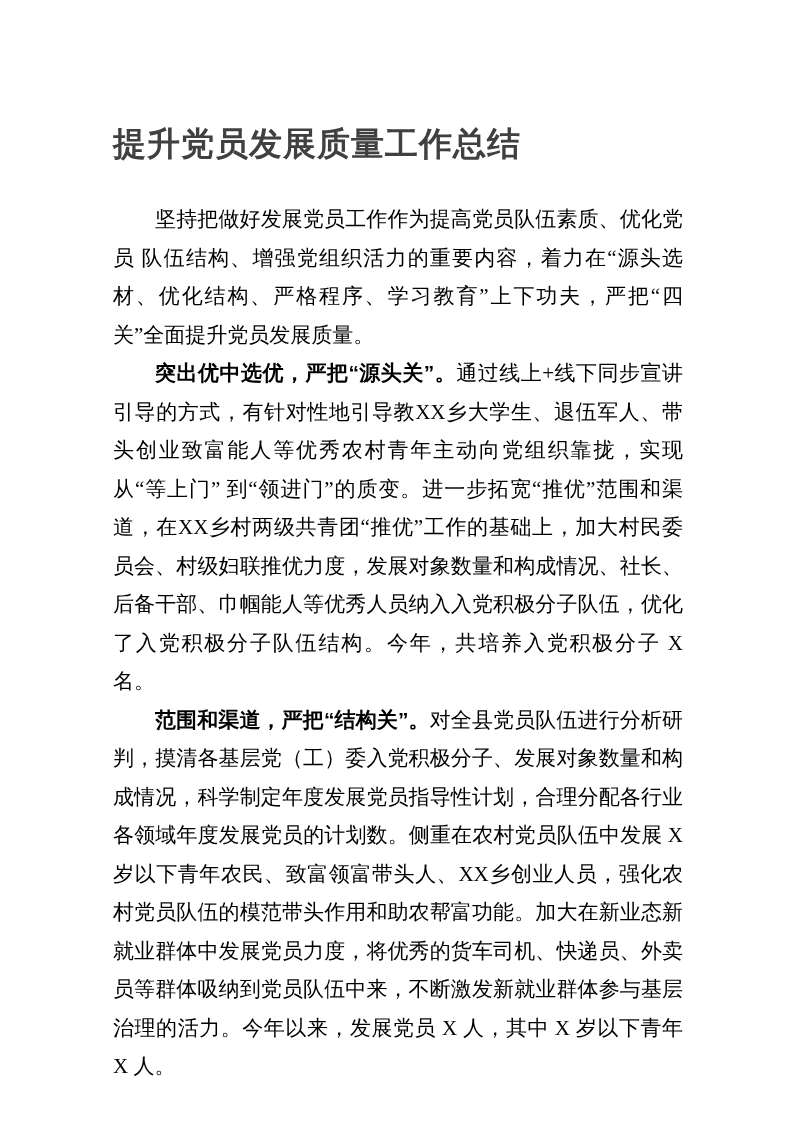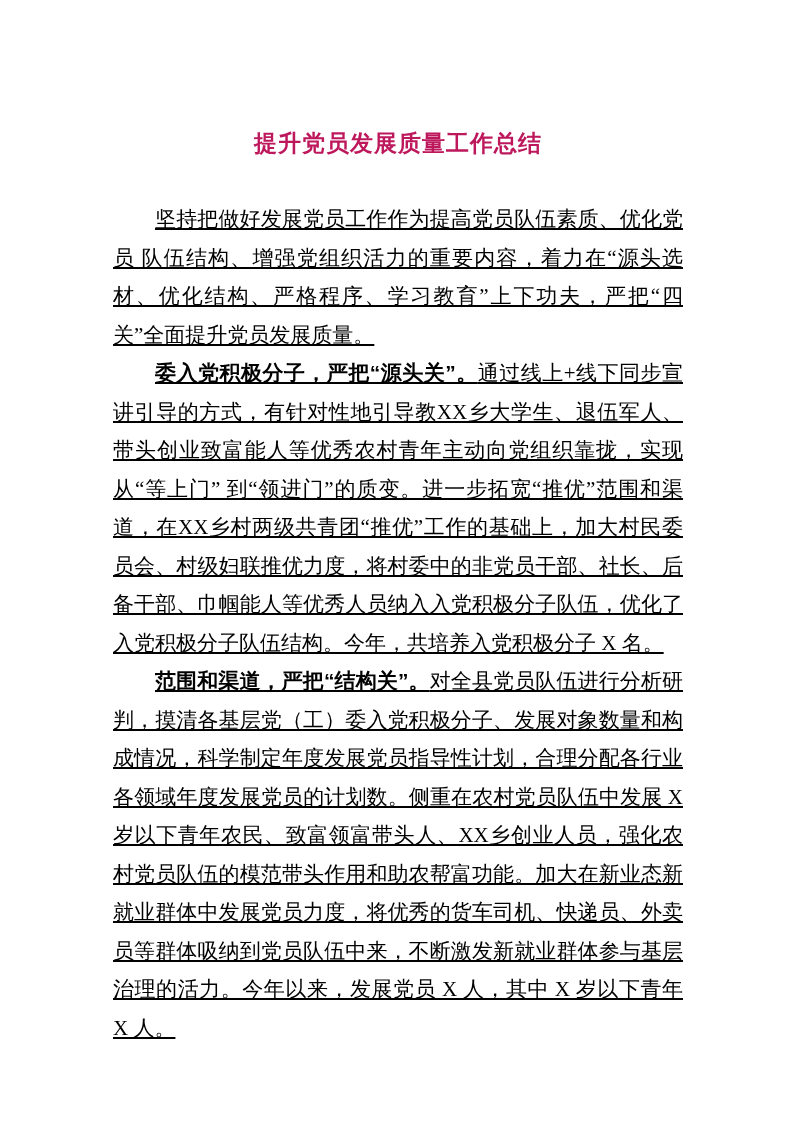--- a/index.html
+++ b/index.html
@@ -17,47 +17,46 @@
     width: 794px;
     height: 1122px;
     padding: 124px 111px 0 113px;
     background: #ffffff;
     color: #000000;
   }
   .doc-title {
     margin: 0 0 36px 0;
     font-family: "Liberation Serif", "DejaVu Serif", serif;
     font-weight: 700;
-    font-size: 23px;
+    font-size: 33px;
     line-height: 40px;
     letter-spacing: 1px;
-    text-align: center;
-    color: #be185d;
+    text-align: left;
+    color: #404040;
   }
   .doc-body {
     font-family: "Liberation Serif", "DejaVu Serif", serif;
     font-size: 21px;
     line-height: 38.5px;
     color: #000000;
-    text-decoration: underline;
   }
   .para {
     margin: 0;
     text-align: justify;
     text-indent: 2em;
     word-break: break-all;
   }
   .para .lead {
     font-weight: 700;
     font-family: "Liberation Sans", "DejaVu Sans", sans-serif;
   }
 </style>
 </head>
 <body>
 
 <div class="page">
   <h1 class="doc-title">提升党员发展质量工作总结</h1>
   <div class="doc-body">
       <p class="para"><span>坚持把做好发展党员工作作为提高党员队伍素质、优化党员 队伍结构、增强党组织活力的重要内容，着力在“源头选材、优化结构、严格程序、学习教育”上下功夫，严把“四关”全面提升党员发展质量。</span></p>
-      <p class="para"><span class="lead">委入党积极分子，严把“源头关”。</span><span>通过线上+线下同步宣讲引导的方式，有针对性地引导教XX乡大学生、退伍军人、带头创业致富能人等优秀农村青年主动向党组织靠拢，实现从“等上门” 到“领进门”的质变。进一步拓宽“推优”范围和渠道，在XX乡村两级共青团“推优”工作的基础上，加大村民委员会、村级妇联推优力度，将村委中的非党员干部、社长、后备干部、巾帼能人等优秀人员纳入入党积极分子队伍，优化了入党积极分子队伍结构。今年，共培养入党积极分子 X 名。</span></p>
+      <p class="para"><span class="lead">突出优中选优，严把“源头关”。</span><span>通过线上+线下同步宣讲引导的方式，有针对性地引导教XX乡大学生、退伍军人、带头创业致富能人等优秀农村青年主动向党组织靠拢，实现从“等上门” 到“领进门”的质变。进一步拓宽“推优”范围和渠道，在XX乡村两级共青团“推优”工作的基础上，加大村民委员会、村级妇联推优力度，发展对象数量和构成情况、社长、后备干部、巾帼能人等优秀人员纳入入党积极分子队伍，优化了入党积极分子队伍结构。今年，共培养入党积极分子 X 名。</span></p>
       <p class="para"><span class="lead">范围和渠道，严把“结构关”。</span><span>对全县党员队伍进行分析研判，摸清各基层党（工）委入党积极分子、发展对象数量和构成情况，科学制定年度发展党员指导性计划，合理分配各行业各领域年度发展党员的计划数。侧重在农村党员队伍中发展 X 岁以下青年农民、致富领富带头人、XX乡创业人员，强化农村党员队伍的模范带头作用和助农帮富功能。加大在新业态新就业群体中发展党员力度，将优秀的货车司机、快递员、外卖员等群体吸纳到党员队伍中来，不断激发新就业群体参与基层治理的活力。今年以来，发展党员 X 人，其中 X 岁以下青年 X 人。</span></p>
     </div>
 </div>
 
 </body></html>

